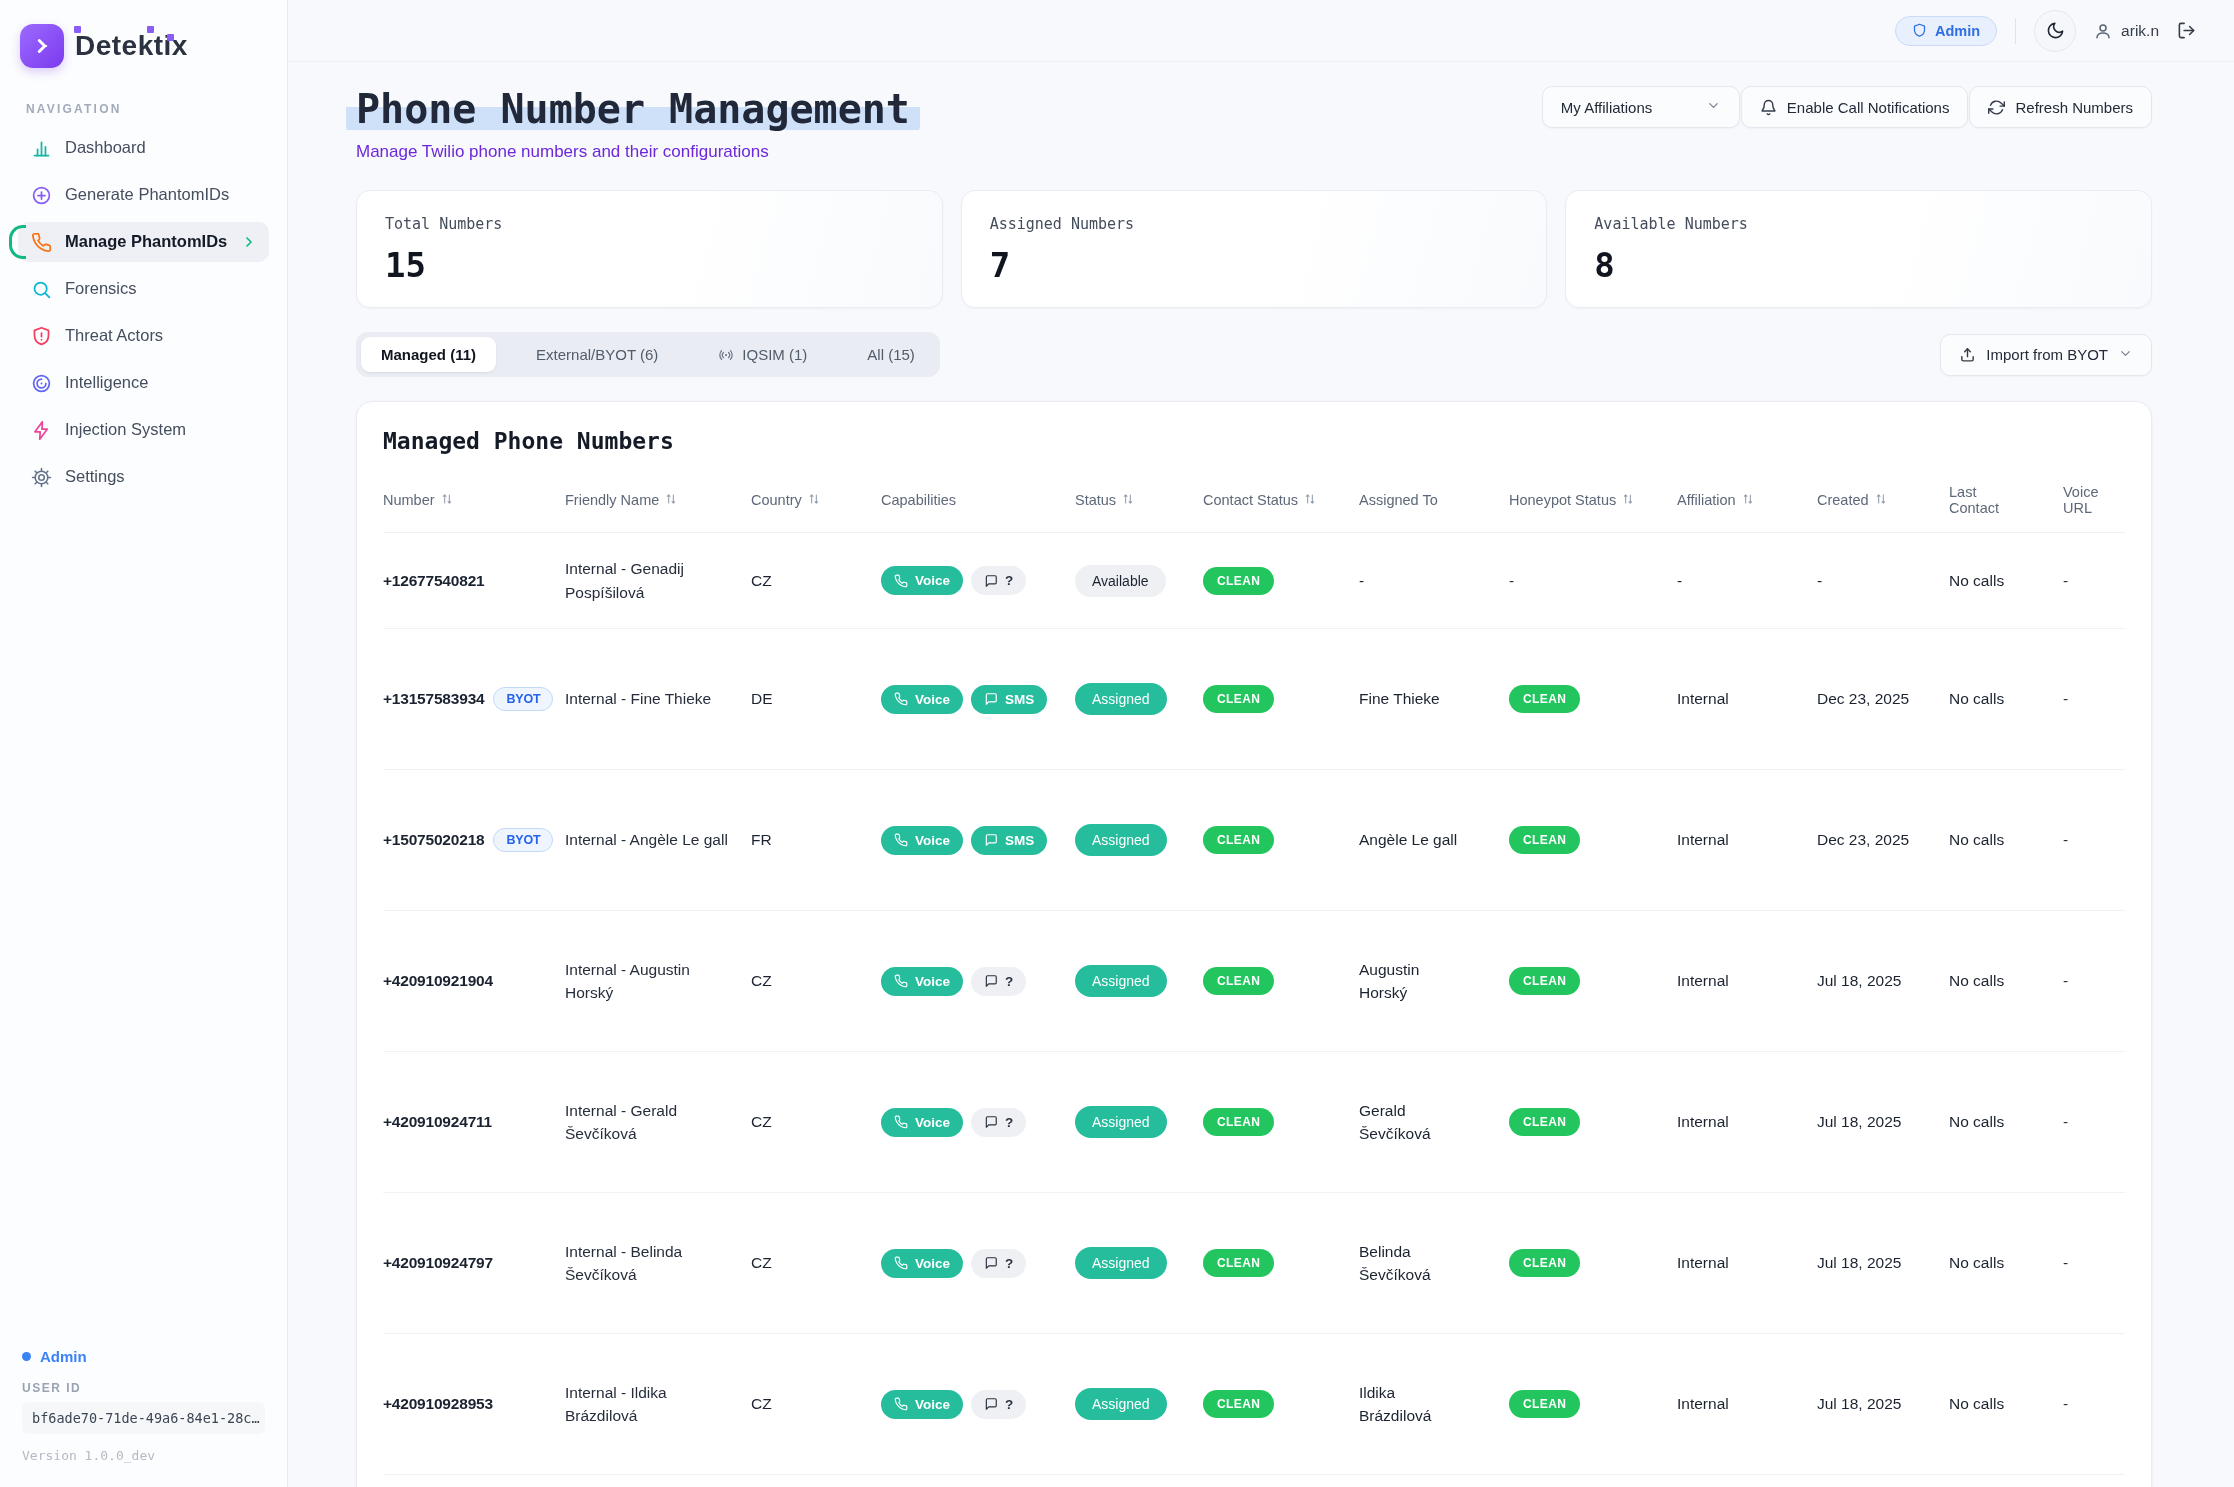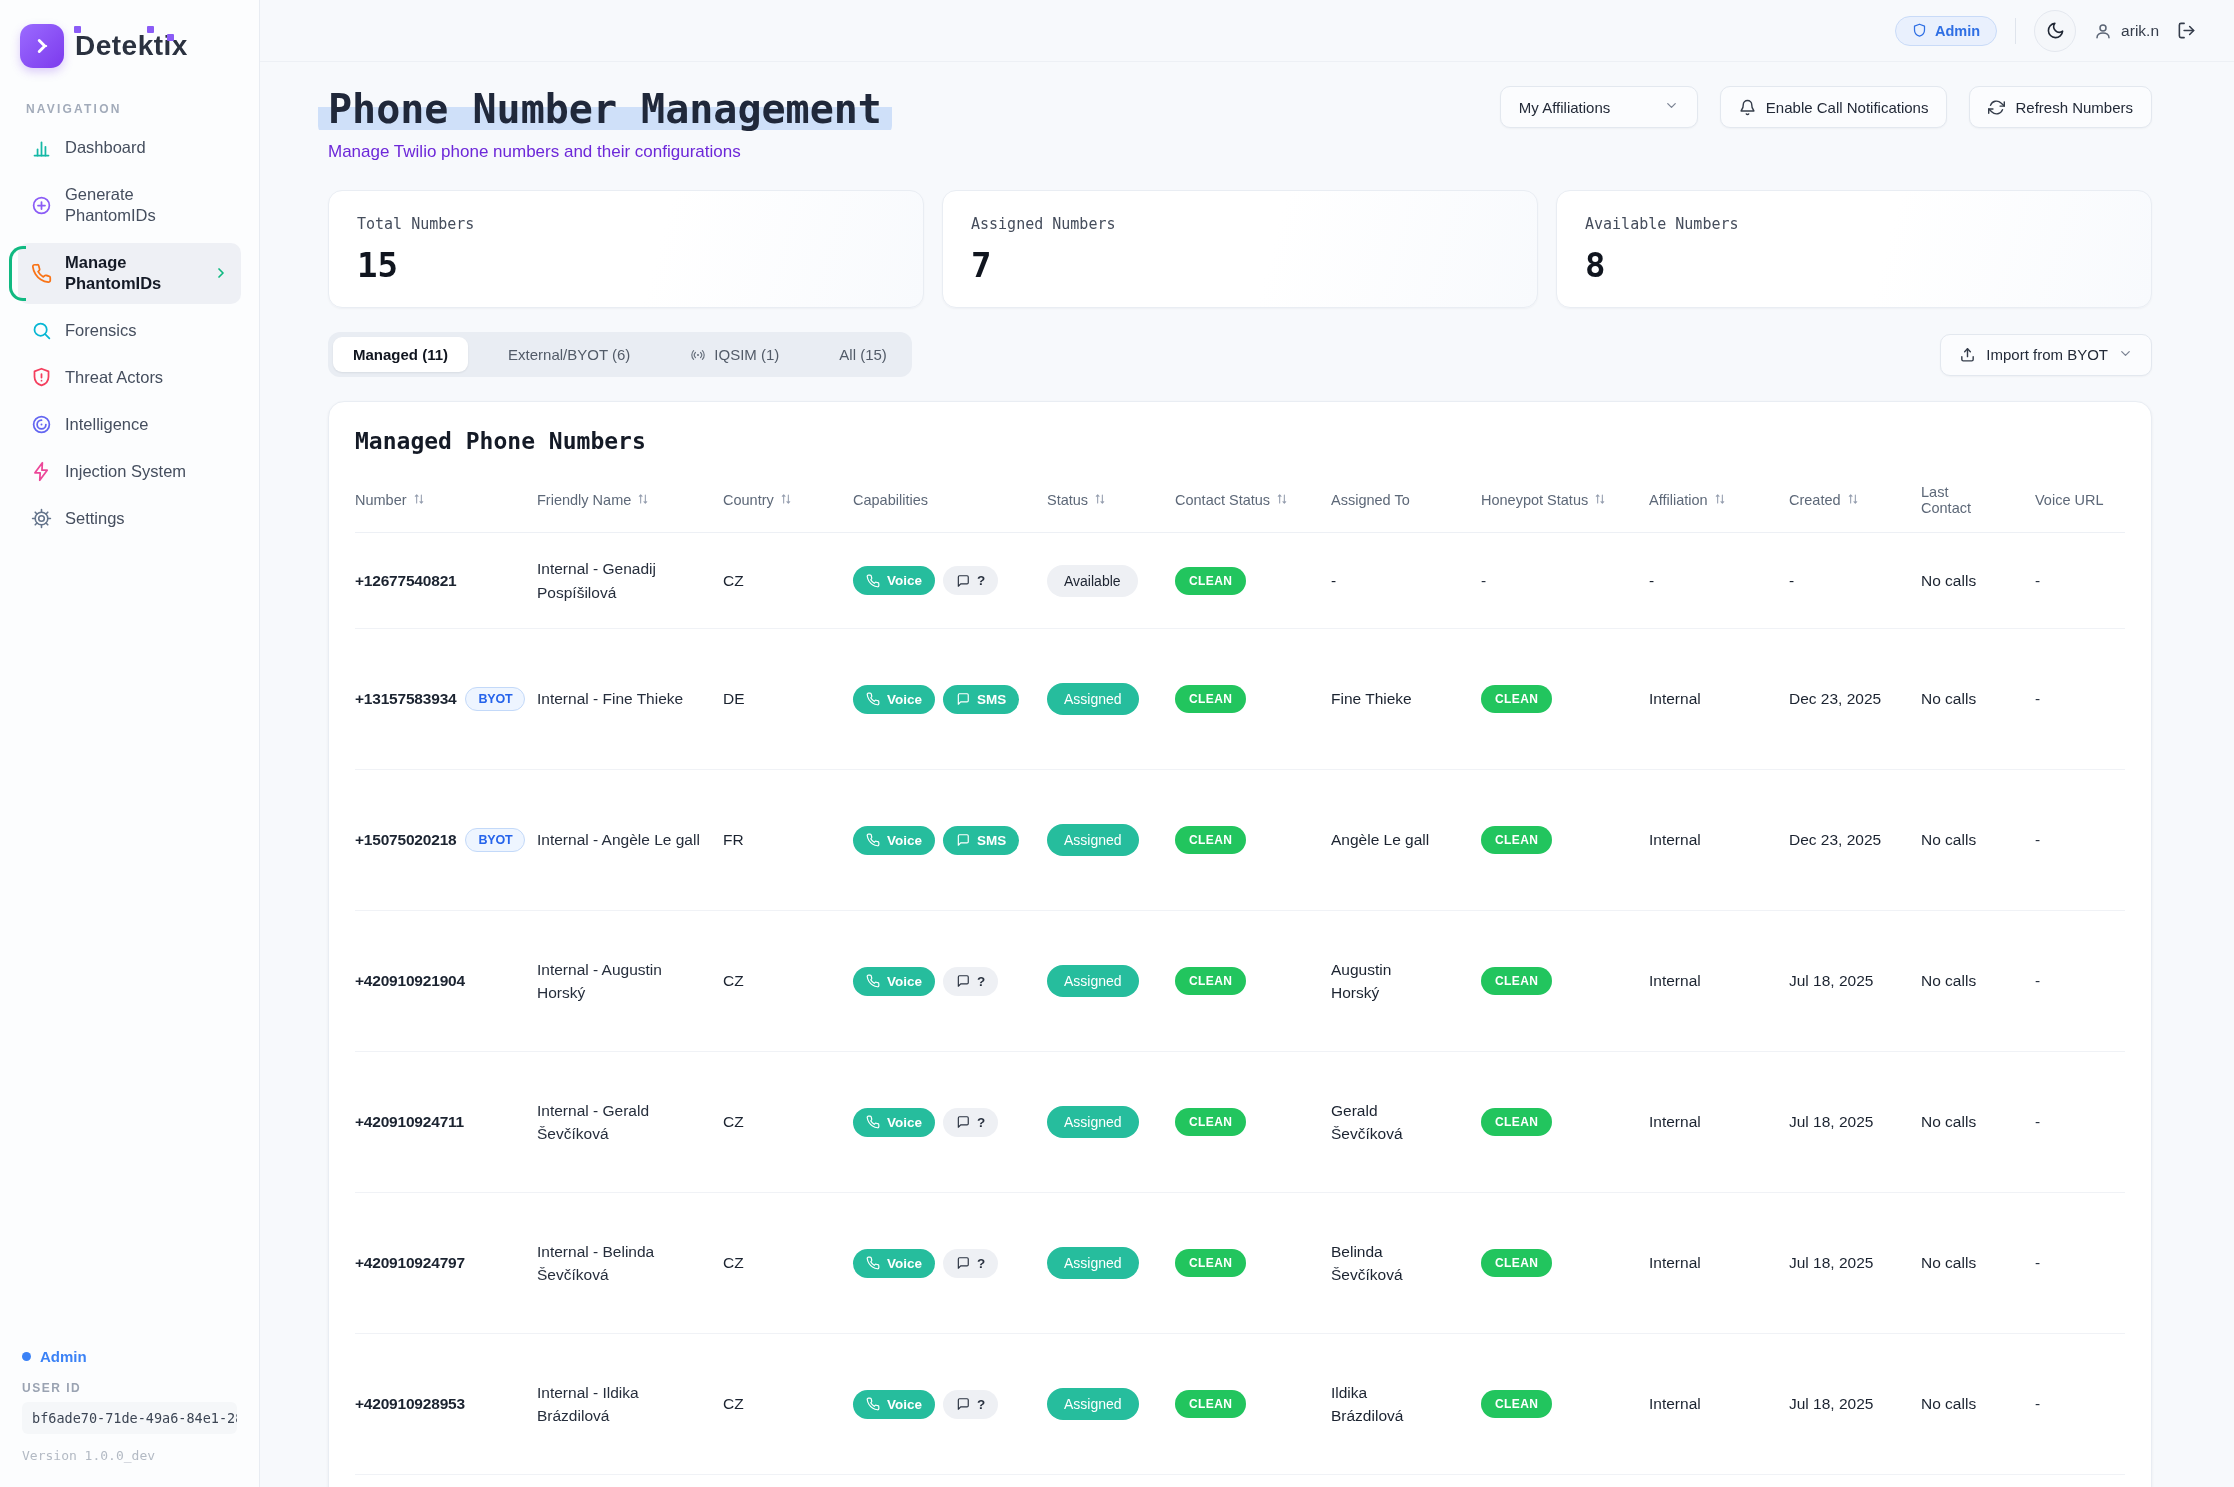--- a/index.html
+++ b/index.html
@@ -2,21 +2,21 @@
 <html><head>
 <meta charset="utf-8">
 <style>
   * { box-sizing: border-box; }
   html,body { margin:0; padding:0; background:#f7f9fc; }
   body { font-family:"Liberation Sans", sans-serif; color:#1f2633; }
 
   .app { position:relative; width:2234px; height:1487px; overflow:hidden; display:flex; background:#f7f9fc; }
 
   
-  .sidebar { width:260px; flex:none; background:#fcfdfe; border-right:1px solid #e8ecf2; display:flex; flex-direction:column; padding:20px 16px 24px; }
+  .sidebar { width:288px; flex:none; background:#fcfdfe; border-right:1px solid #e8ecf2; display:flex; flex-direction:column; padding:20px 16px 24px; }
   .logo-row { display:flex; align-items:center; gap:11px; padding:4px 4px 8px; }
   .logo-box { width:44px; height:44px; border-radius:13px; background:linear-gradient(135deg,#9b6bff,#7c3aed); display:flex; align-items:center; justify-content:center; box-shadow:0 4px 10px rgba(124,58,237,.25); }
   .logo-box svg { width:22px; height:22px; stroke:#fff; }
   .wordmark { position:relative; font-size:28px; font-weight:800; letter-spacing:.5px; color:#2b3240; }
   .px { position:absolute; width:7px; height:7px; background:#8b5cf6; border-radius:1px; }
   .px1 { left:-1px; top:-4px; } .px2 { left:72px; top:-4px; } .px3 { left:92px; top:4px; }
 
   .nav-section { font-size:12px; letter-spacing:2.2px; color:#a2abba; font-weight:700; margin:26px 10px 12px; }
   .nav { display:flex; flex-direction:column; gap:7px; padding:0 2px; }
   .nav-item { position:relative; display:flex; align-items:center; gap:13px; padding:9px 12px; border-radius:10px; font-size:16.5px; color:#454e5e; cursor:pointer; line-height:1.3; }
@@ -47,21 +47,21 @@
   .user-chip svg { width:18px; height:18px; color:#5b6575; }
   .logout-btn { display:flex; cursor:pointer; }
   .logout-btn svg { width:19px; height:19px; color:#353d4b; }
 
   .content { flex:1; padding:14px 82px 0 68px; min-width:0; }
 
   .page-head { display:flex; justify-content:space-between; align-items:flex-start; }
   .page-title { font-family:"DejaVu Sans Mono",monospace; font-size:40px; font-weight:700; color:#20283a; display:inline-block; padding:2px 10px; margin:8px 0 0 -10px; border-radius:8px;
       background:linear-gradient(180deg, rgba(0,0,0,0) 46%, #cfe0f9 46%, #cfe0f9 92%, rgba(0,0,0,0) 92%);text-align:center; }
   .page-sub { margin-top:8px; font-size:17px; color:#6d28d9; }
-  .head-actions { display:flex; gap:22px; margin-top:10px;border-radius:19px; }
+  .head-actions { display:flex; gap:1px; margin-top:10px;border-radius:19px; }
   .btn { display:inline-flex; align-items:center; gap:10px; background:#fbfcfe; border:1px solid #e3e8ef; border-radius:10px; padding:11px 18px; font-size:15px; color:#232a38; cursor:pointer; box-shadow:0 1px 2px rgba(16,24,40,.04); white-space:nowrap; }
   .btn svg { width:17px; height:17px; color:#343c4a; }
   .select-box { width:198px; justify-content:space-between; }
   .select-box .cd svg { width:15px; height:15px; color:#7b8494; }
 
   .stats { display:grid; grid-template-columns:repeat(3,1fr); gap:18px; margin-top:28px; }
   .stat-card { background:linear-gradient(105deg,#ffffff 55%,#f8fafd 100%); border:1px solid #e9edf3; border-radius:14px; height:118px; padding:24px 28px; box-shadow:0 1px 2px rgba(16,24,40,.04); }
   .stat-label { font-family:"DejaVu Sans Mono",monospace; font-size:15px; color:#454d5c; }
   .stat-value { font-family:"DejaVu Sans Mono",monospace; font-size:34px; font-weight:700; color:#10151f; margin-top:12px; }
 

